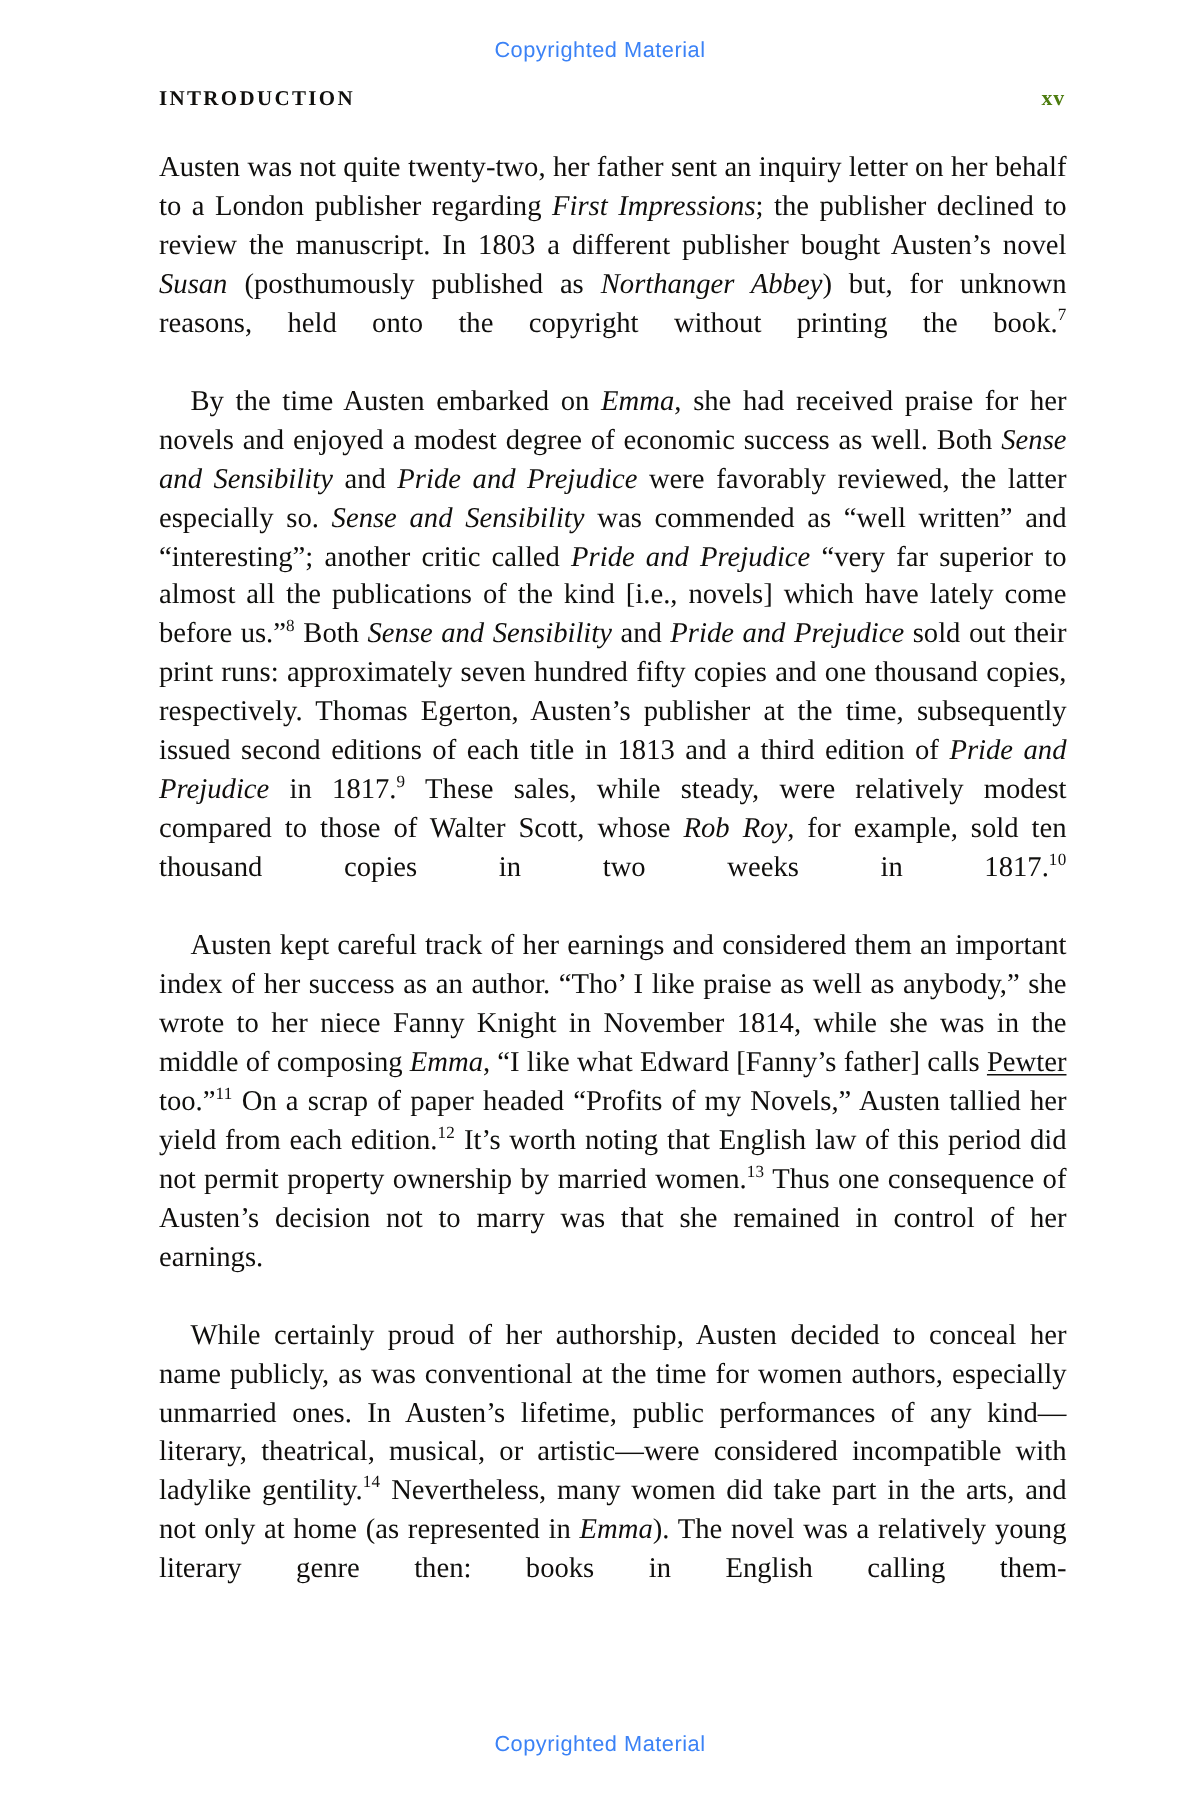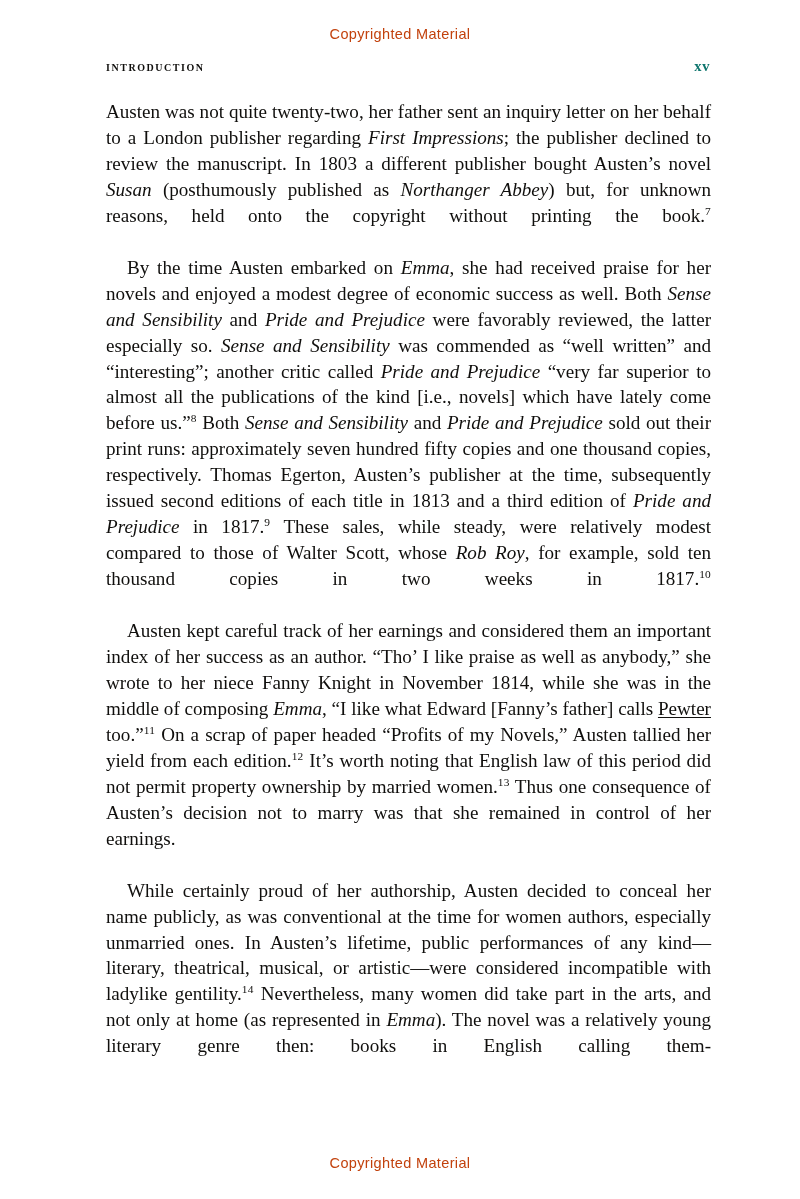--- a/index.html
+++ b/index.html
@@ -25,49 +25,49 @@
 
   
   .watermark {
     position: absolute;
     left: 0;
     width: 800px;
     text-align: center;
     font-family: "Liberation Sans", "DejaVu Sans", sans-serif;
     font-size: 14.5px;
     letter-spacing: 0.35px;
-    color: #c2410c;
+    color: #3b82f6;
     white-space: nowrap;
   }
   .watermark-top { top: 26px; }
   .watermark-bottom { top: 1155px; }
 
   
   .running-head {
     position: absolute;
     left: 106px;
     top: 58px;
     width: 604px;
     display: flex;
     align-items: baseline;
     justify-content: space-between;
   }
   .running-head-title {
-    font-size: 10px;
+    font-size: 14px;
     letter-spacing: 1.55px;
     font-weight: 700;
     text-transform: uppercase;
     color: #100f0d;
     white-space: nowrap;
   }
   .running-head-folio {
     font-size: 14.5px;
     font-weight: 700;
     letter-spacing: 0.6px;
-    color: #0f766e;
+    color: #4d7c0f;
     white-space: nowrap;
   }
 
   
   .textblock {
     position: absolute;
     left: 106px;
     top: 99px;
     width: 605px;
   }

